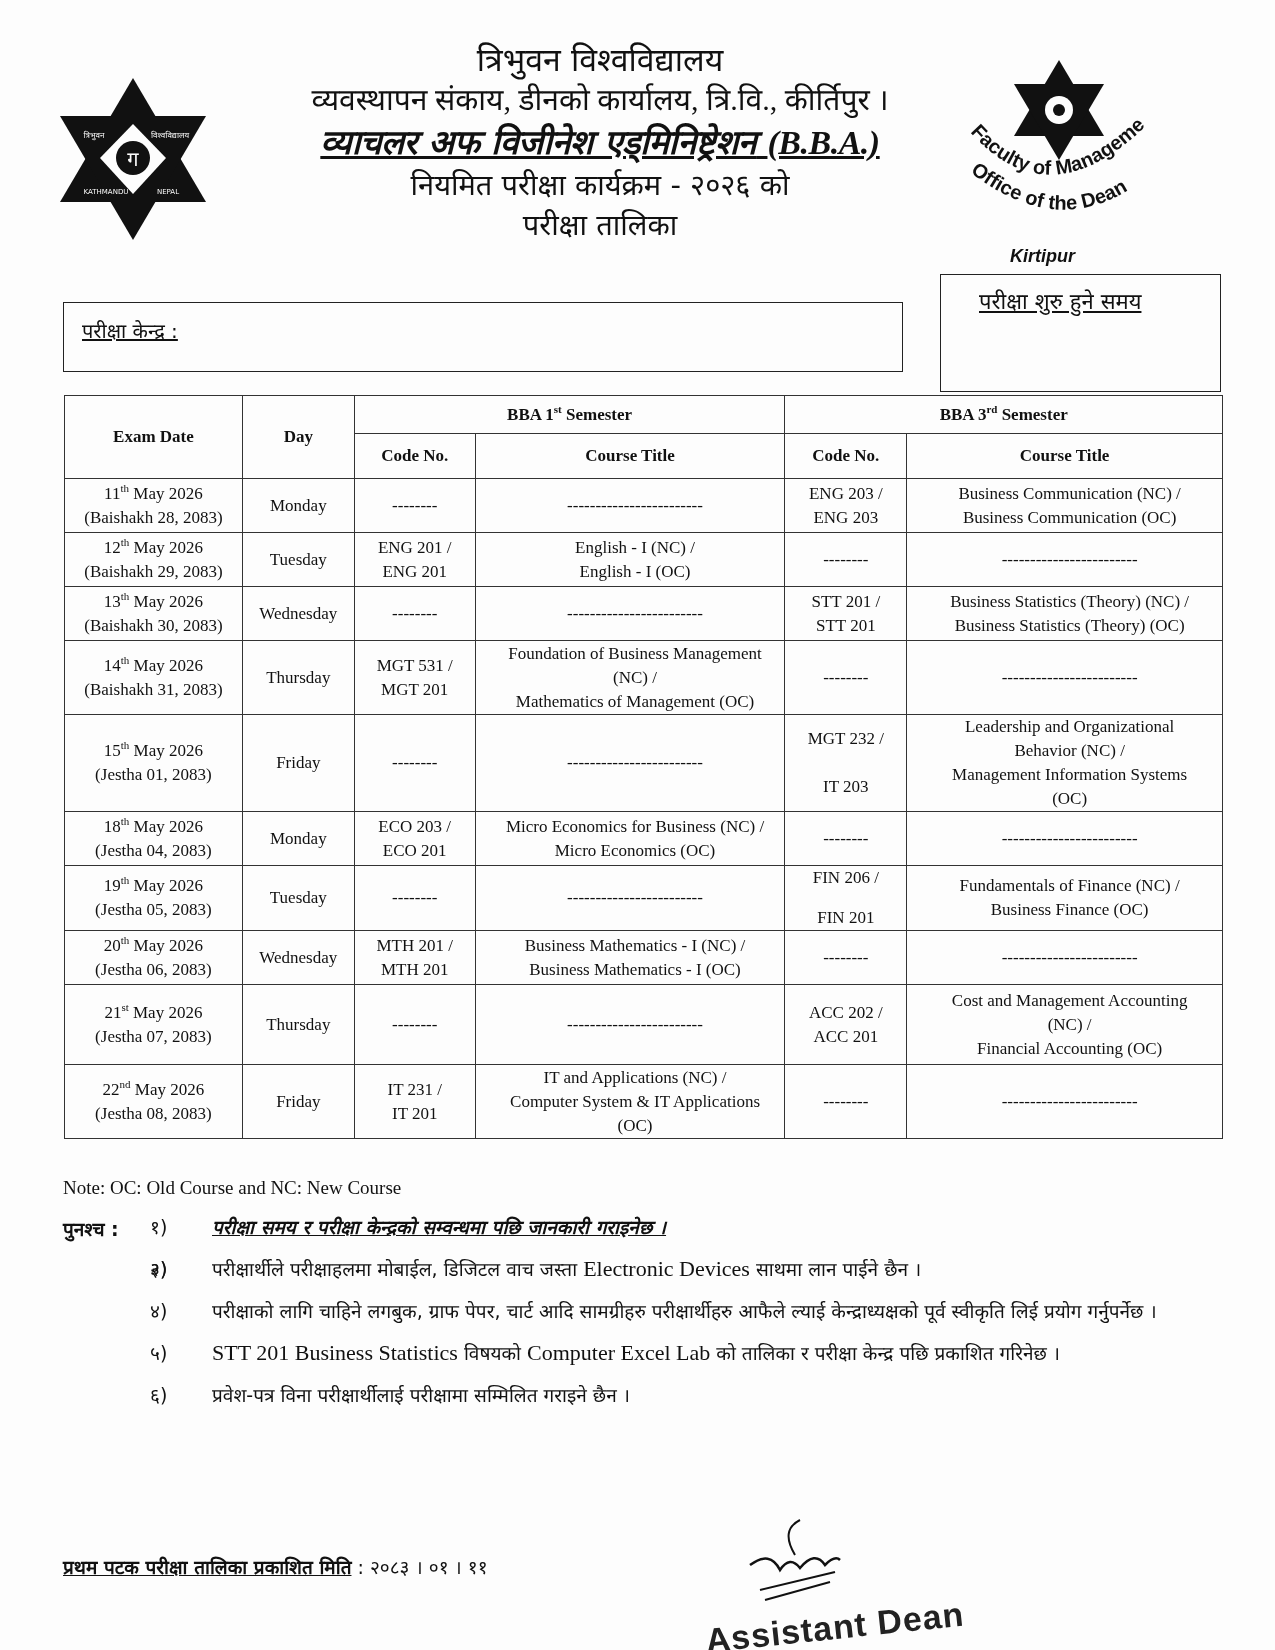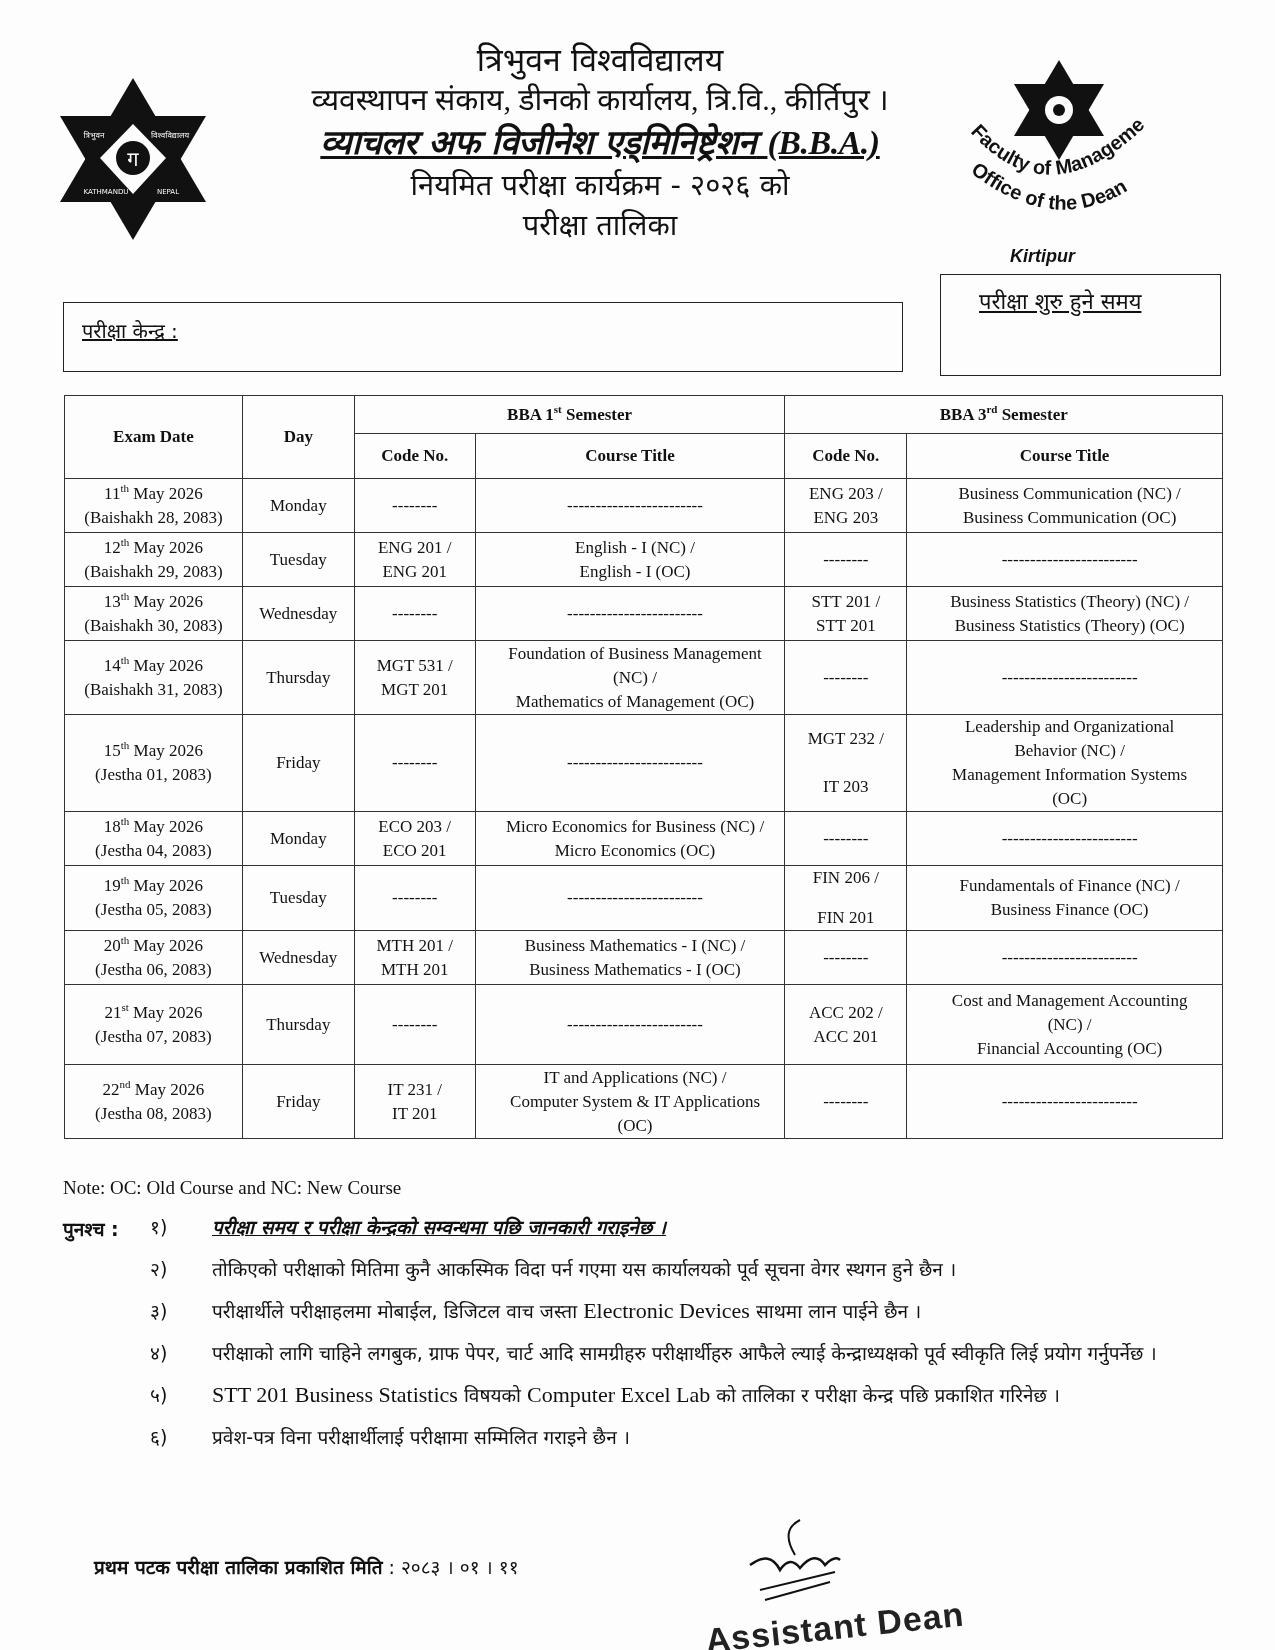--- a/index.html
+++ b/index.html
@@ -16,21 +16,21 @@
   .h-line3 .latin { font-family: "Liberation Serif", serif; }
   .h-line4 { font-size: 29px; line-height: 40px; font-family: "DejaVu Sans", sans-serif; }
   .h-line5 { font-size: 29px; line-height: 40px; font-family: "DejaVu Sans", sans-serif; }
 
   .stamp { position: absolute; left: 960px; top: 112px; width: 200px; height: 160px; }
   .stamp svg { width: 100%; height: 100%; }
 
   .center-box { position: absolute; left: 63px; top: 302px; width: 840px; height: 70px; border: 1.5px solid #222; }
   .center-box .lbl { position: absolute; left: 18px; top: 14px; font-size: 20px; font-family: "DejaVu Sans", sans-serif; text-decoration: underline; }
 
-  .time-box { position: absolute; left: 940px; top: 274px; width: 281px; height: 102px; border: 1.5px solid #222; text-align: center; }
+  .time-box { position: absolute; left: 940px; top: 274px; width: 281px; height: 118px; border: 1.5px solid #222; text-align: center; }
   .time-box .lbl { position: absolute; left: 38px; top: 10px; font-size: 22px; font-family: "DejaVu Sans", sans-serif; text-decoration: underline; }
 
   table.sched { position: absolute; left: 64px; top: 395px; width: 1159px; border-collapse: collapse; font-size: 17px; }
   table.sched td, table.sched th { border: 1.3px solid #333; text-align: center; vertical-align: middle; line-height: 24px; }
   table.sched th { font-weight: bold; font-size: 17px; }
   .c-date { width: 178px; margin-left: 31px; }
   .c-day { width: 112px; }
   .c-code1 { width: 121px; }
   .c-title1 { width: 310px; }
   .c-code2 { width: 122px; }
@@ -42,21 +42,21 @@
   .note { position: absolute; left: 63px; top: 1177px; font-size: 19px; }
 
   .punascha { position: absolute; left: 63px; top: 1216px; font-size: 19px; font-family: "DejaVu Sans", sans-serif; font-weight: bold; }
   .notes-list { position: absolute; left: 150px; top: 1212px; width: 1060px; font-size: 19px; font-family: "DejaVu Sans", sans-serif; }
   .ni { position: relative; padding-left: 62px; margin-bottom: 12px; line-height: 30px; }
   .ni .num { position: absolute; left: 0; top: 0; }
   .ni.first .txt { font-style: italic; font-weight: bold; text-decoration: underline; }
   .ni .latin { font-family: "Liberation Serif", serif; font-size: 22px; }
 
   .published { position: absolute; left: 63px; top: 1554px; font-size: 19px; font-family: "DejaVu Sans", sans-serif; }
-  .published .lab { font-weight: bold; margin-left: 31px; }
+  .published .lab { text-decoration: underline; font-weight: bold; }
 
   .signature { position: absolute; left: 740px; top: 1510px; width: 140px; height: 100px; }
   .asst-dean { position: absolute; left: 705px; top: 1608px; font-size: 34px; font-family: "Liberation Sans", sans-serif; font-weight: bold; color: #222; transform: rotate(-6deg); letter-spacing: 1px; }
 </style>
 </head>
 <body>
 
 <div class="logo-left">
   <svg viewBox="0 0 150 162" width="150" height="162">
     <polygon points="75,0 148,124 2,124" fill="#111"></polygon>
@@ -317,21 +317,21 @@
 </table>
 
 <div class="note">Note: OC: Old Course and NC: New Course</div>
 
 <div class="punascha">पुनश्च :</div>
 <div class="notes-list">
   <div class="ni first">
     <span class="num">१)</span><span class="txt">परीक्षा समय र परीक्षा केन्द्रको सम्वन्धमा पछि जानकारी गराइनेछ ।</span>
   </div>
   <div class="ni">
-    <span class="num">२)</span><span class="txt">तोकिएको परीक्षाको मितिमा कुनै आकस्मिक विदा पर्न गएमा यस कार्यालयको पूर्व सूचना  वेगर स्थगन हुने छैन ।</span>
+    <span class="num">२)</span>
   </div>
   <div class="ni">
     <span class="num">३)</span><span>परीक्षार्थीले परीक्षाहलमा मोबाईल, डिजिटल वाच जस्ता </span><span class="latin">Electronic Devices</span><span> साथमा लान पाईने छैन ।</span>
   </div>
   <div class="ni">
     <span class="num">४)</span><span class="txt">परीक्षाको लागि चाहिने लगबुक, ग्राफ पेपर, चार्ट आदि सामग्रीहरु परीक्षार्थीहरु आफैले ल्याई केन्द्राध्यक्षको पूर्व स्वीकृति लिई प्रयोग गर्नुपर्नेछ ।</span>
   </div>
   <div class="ni">
     <span class="num">५)</span><span class="latin">STT 201 Business Statistics</span><span> विषयको </span><span class="latin">Computer Excel Lab</span><span> को तालिका र परीक्षा केन्द्र पछि प्रकाशित गरिनेछ ।</span>
   </div>

